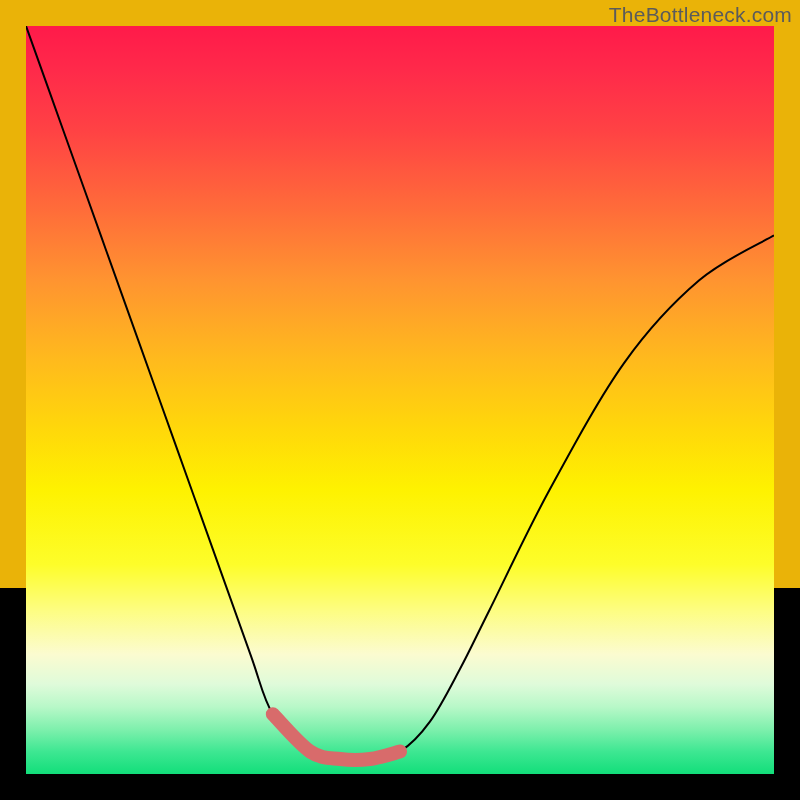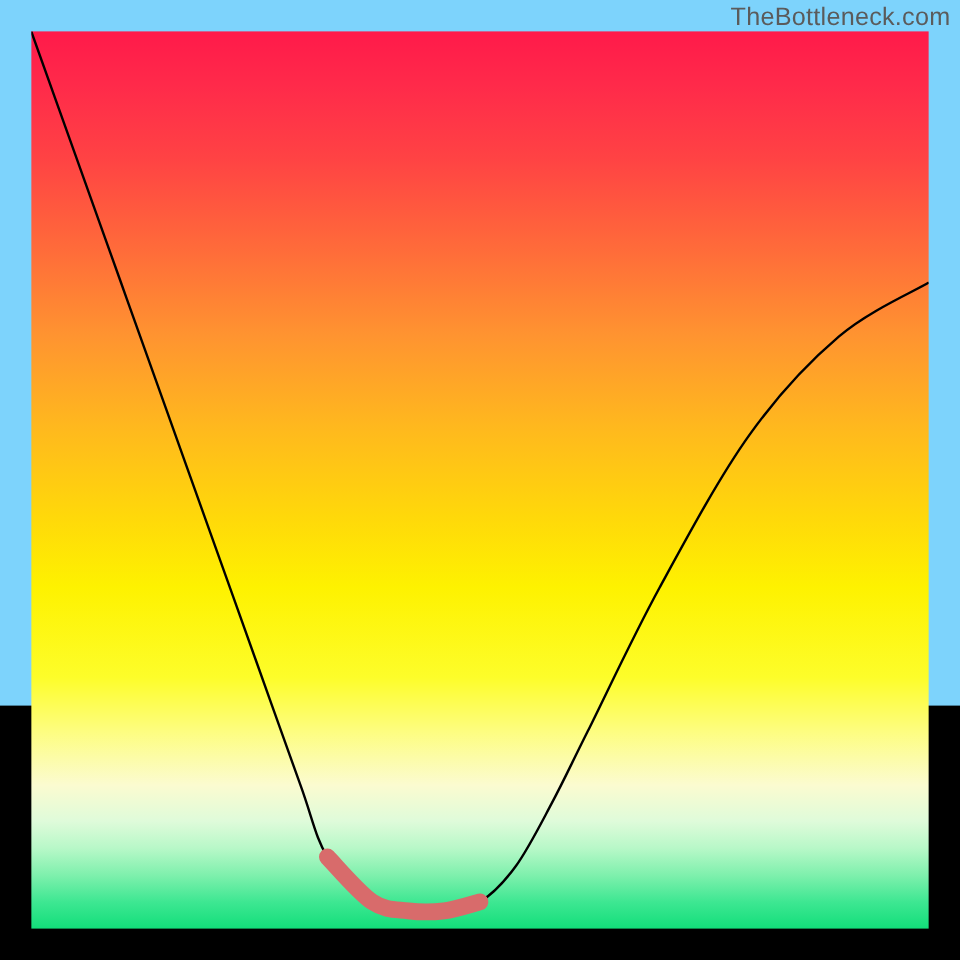--- a/index.html
+++ b/index.html
@@ -10,21 +10,21 @@
     background: #000;
     overflow: hidden;
     font-family: Arial, Helvetica, sans-serif;
   }
   .frame {
     position: absolute;
     left: 0;
     top: 0;
     width: 800px;
     height: 588px;
-    background: #7dd3fc;
+    background: #eab308;
   }
   .plot {
     position: absolute;
     left: 26px;
     top: 26px;
     width: 748px;
     height: 748px;
     overflow: hidden;
   }
   .gradient {

